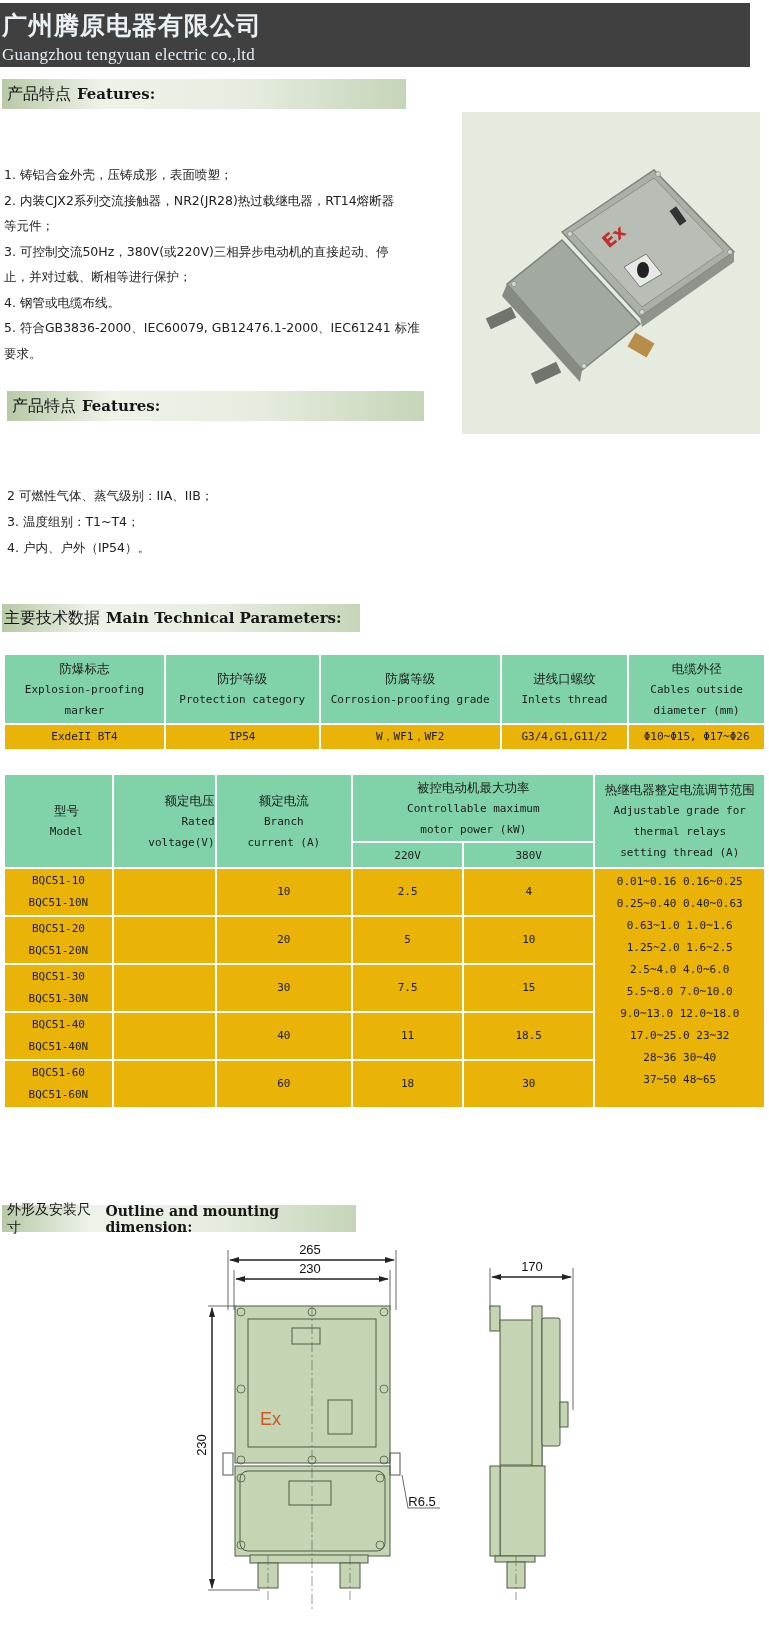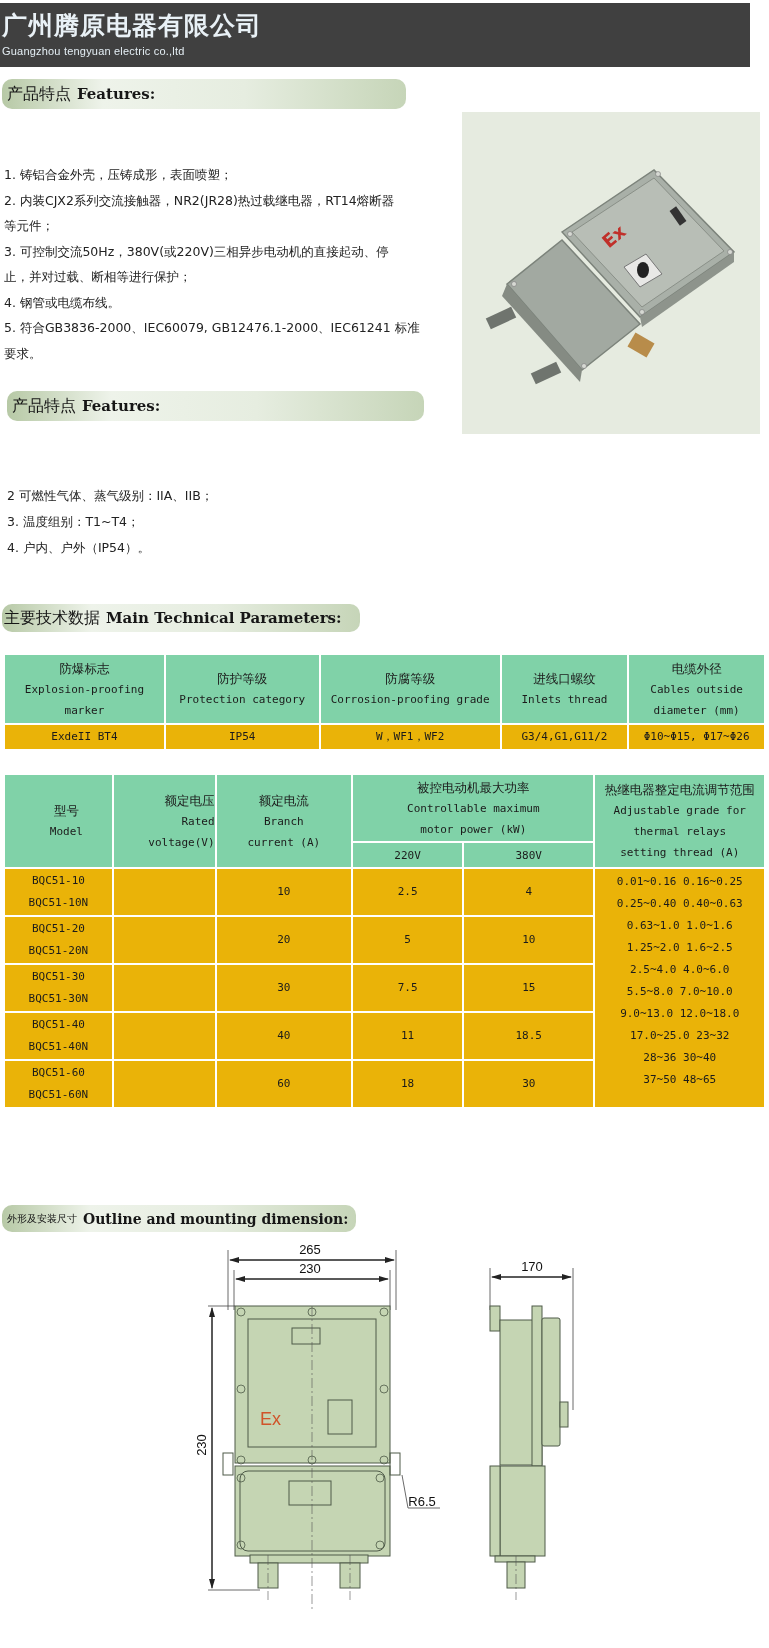--- a/index.html
+++ b/index.html
@@ -2,24 +2,24 @@
 <html><head>
 <meta charset="utf-8">
 <style>
   * { box-sizing: border-box; margin: 0; padding: 0; }
   body { width: 769px; height: 1648px; background: #ffffff; position: relative; overflow: hidden; font-family: "DejaVu Sans", sans-serif; color: #1a1a1a; }
   .abs { position: absolute; }
 
   
   .banner { left: 0; top: 3px; width: 750px; height: 64px; background: #404040; }
   .banner .cn { position: absolute; left: 2px; top: 6px; font-size: 25px; font-weight: bold; color: #e9f1f6; letter-spacing: 1px; font-family: "DejaVu Sans", sans-serif; }
-  .banner .en { position: absolute; left: 2px; top: 42px; font-size: 11px; color: #e4eef4; font-family: Liberation Sans, sans-serif; letter-spacing: 0.2px; }
-
-  
-  .sec { height: 30px; background: linear-gradient(90deg, #b7c9a6 0%, #eef3ea 25%, #e6ede0 60%, #c6d5b8 100%); display: flex; align-items: center; padding-left: 5px; font-family: "DejaVu Serif", serif; font-weight: bold; font-size: 15px; color: #161616; border-radius: 10px; }
+  .banner .en { position: absolute; left: 2px; top: 42px; font-size: 17px; color: #e4eef4; font-family: Liberation Serif, serif; letter-spacing: 0.2px; }
+
+  
+  .sec { height: 30px; background: linear-gradient(90deg, #b7c9a6 0%, #eef3ea 25%, #e6ede0 60%, #c6d5b8 100%); display: flex; align-items: center; padding-left: 5px; font-family: "DejaVu Serif", serif; font-weight: bold; font-size: 15px; color: #161616; }
   .sec .cnh { font-family: "DejaVu Sans", sans-serif; font-weight: normal; font-size: 16px; margin-right: 6px; }
 
   
   .list { font-size: 12.5px; line-height: 25.5px; color: #222; }
 
   
   .photo { left: 462px; top: 112px; width: 298px; height: 322px; background: #e6ebe0; }
 
   
   table { border-collapse: separate; border-spacing: 2px; position: absolute; font-family: "DejaVu Sans Mono", monospace; }
@@ -192,21 +192,21 @@
         </td>
     <td></td>
     <td>60</td>
     <td>18</td>
     <td>30</td>
   </tr>
 </tbody>
   </table>
 
 <div class="abs sec" style="left:2px; top:1205px; width:354px; height:27px; font-size:14px;">
-  <span class="cnh" style="font-size:10px;">外形及安装尺寸</span>
+  <span class="cnh" style="font-size:14px;">外形及安装尺寸</span>
   <span>Outline and mounting dimension:</span>
 </div>
 
 <div class="abs drawing">
   <svg width="400" height="400" viewBox="195 1238 400 400">
     <defs>
       <marker id="ar" markerWidth="10" markerHeight="6" refX="9" refY="3" orient="auto">
           <path d="M0,0 L10,3 L0,6 z" fill="#222"></path>
         </marker>
     </defs>

